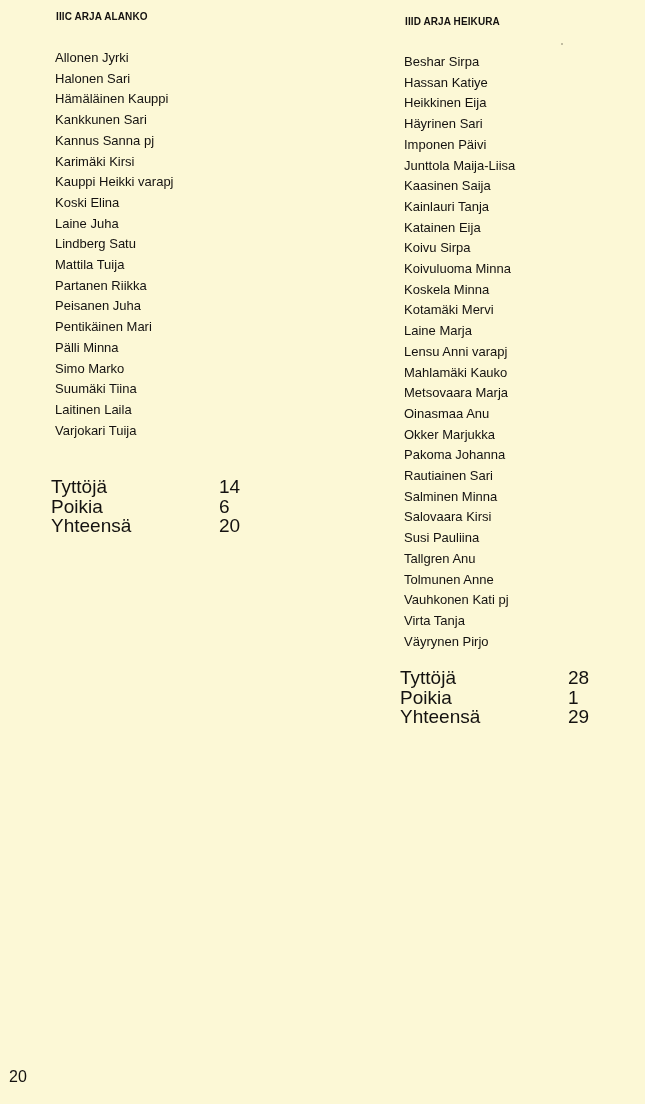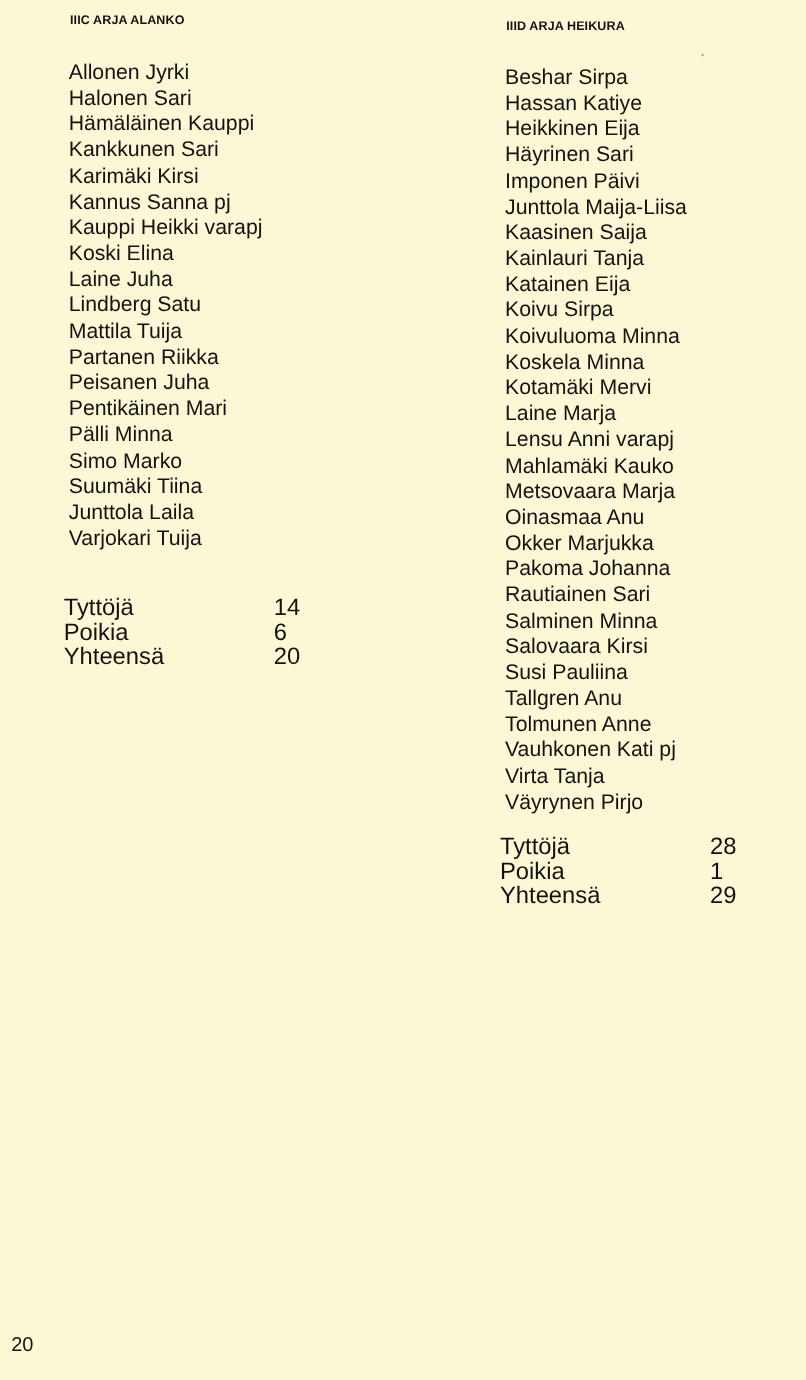--- a/index.html
+++ b/index.html
@@ -28,21 +28,21 @@
       letter-spacing: 0.1px;
       white-space: nowrap;
     }
     .col-left .class-heading { top: 11px; left: 4px; }
     .col-right .class-heading { top: 16px; left: 3px; }
     .student-list {
       position: absolute;
       margin: 0;
       padding: 0;
       list-style: none;
-      font-size: 17px;
+      font-size: 13px;
       line-height: 20.7px;
     }
     .col-left .student-list { top: 48px; left: 3px; }
     .col-right .student-list { top: 52px; left: 2px; }
     .student-list li {
       white-space: nowrap;
       margin: 0;
       padding: 0;
     }
     .totals {
@@ -81,34 +81,34 @@
 </head>
 <body>
 
 <section class="column col-left">
   <h2 class="class-heading" style="margin:0;">IIIC ARJA ALANKO</h2>
   <ul class="student-list">
     <li>Allonen Jyrki</li>
     <li>Halonen Sari</li>
     <li>Hämäläinen Kauppi</li>
     <li>Kankkunen Sari</li>
+    <li>Kannus Sanna pj</li>
     <li>Karimäki Kirsi</li>
-    <li>Kannus Sanna pj</li>
     <li>Kauppi Heikki varapj</li>
     <li>Koski Elina</li>
     <li>Laine Juha</li>
     <li>Lindberg Satu</li>
     <li>Mattila Tuija</li>
     <li>Partanen Riikka</li>
     <li>Peisanen Juha</li>
     <li>Pentikäinen Mari</li>
     <li>Pälli Minna</li>
     <li>Simo Marko</li>
     <li>Suumäki Tiina</li>
-    <li>Junttola Laila</li>
+    <li>Laitinen Laila</li>
     <li>Varjokari Tuija</li>
   </ul>
   <div class="totals">
     <div class="total-row">
       <span>Tyttöjä</span>
       <span class="total-value">14</span>
     </div>
     <div class="total-row">
       <span>Poikia</span>
       <span class="total-value">6</span>

